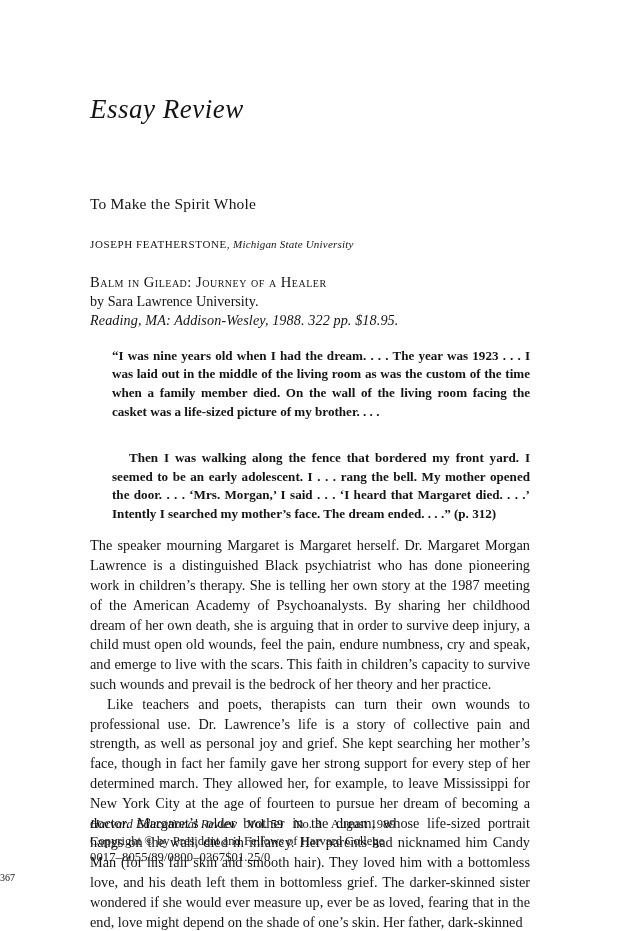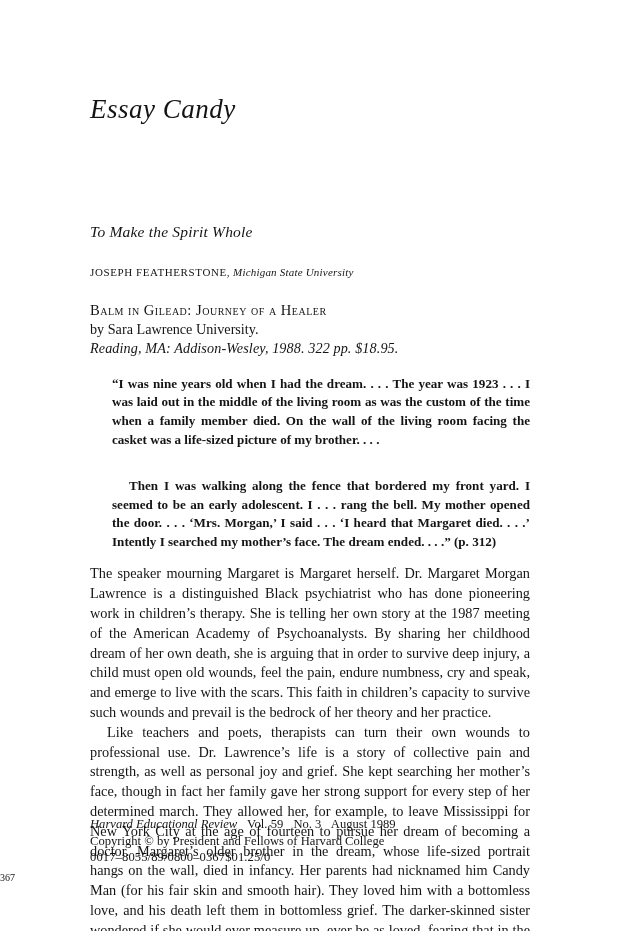--- a/index.html
+++ b/index.html
@@ -28,23 +28,22 @@
   .essay-review-title {
     font-style: italic;
     font-size: 27px;
     letter-spacing: 0.5px;
     margin-top: 95px;
     line-height: 1.1;
   }
 
   
   .article-title {
-    font-style: italic;
     font-size: 15.5px;
-    margin-top: 98px;
+    margin-top: 70px;
     letter-spacing: 0.2px;
   }
   .byline {
     margin-top: 25px;
     font-size: 11px;
     letter-spacing: 0.15px;
   }
   .byline .author {
     font-variant: normal;
     letter-spacing: 0.6px;
@@ -115,21 +114,21 @@
     font-size: 10px;
   }
 </style>
 </head>
 <body>
 
 <div class="page">
 
   <div class="content">
 
-    <div class="essay-review-title">Essay Candy</div>
+    <div class="essay-review-title">Essay Review</div>
 
     <div class="article-title">To Make the Spirit Whole</div>
 
     <div class="byline">
       <span class="author">JOSEPH FEATHERSTONE,</span>
       <span class="affiliation">Michigan State University</span>
     </div>
 
     <div class="citation">
       <span class="book-title">Balm in Gilead: Journey of a Healer</span>

